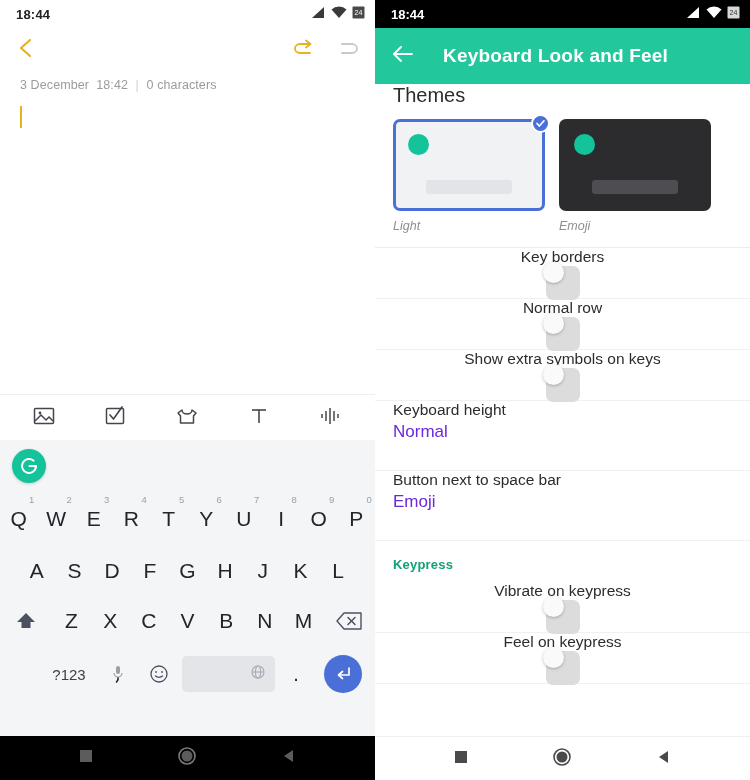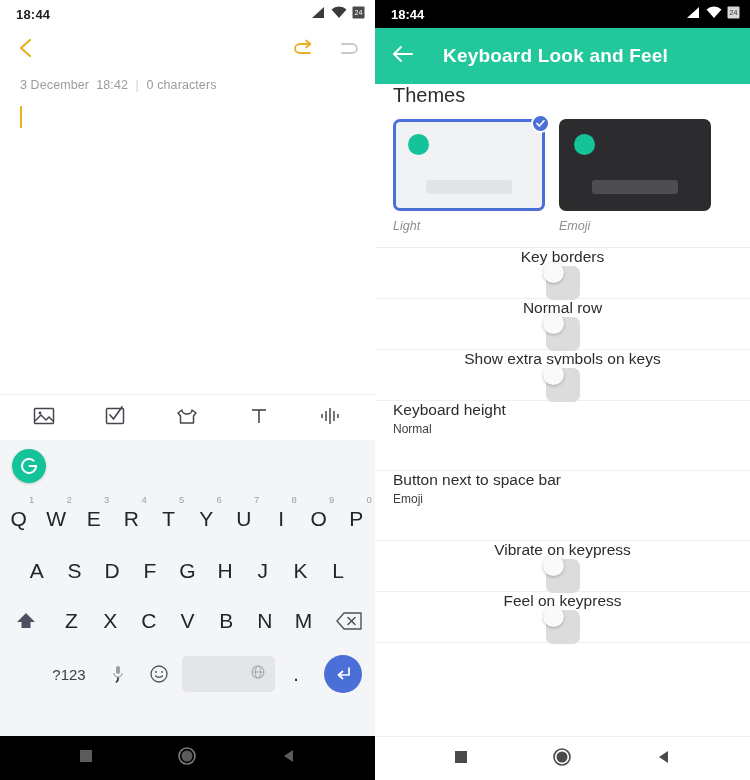--- a/index.html
+++ b/index.html
@@ -120,21 +120,21 @@
 
   .divider { height: 1px; background: #ececec; margin: 6px 0 0 0; }
 
   .srow {
     display: flex; align-items: center; justify-content: space-between;
     padding: 0 18px; height: 51px; border-bottom: 1px solid #f0f0f0; flex-direction: column;
   }
   .srow.tall { height: 70px; align-items: flex-start; }
   .srow .labels { display: flex; flex-direction: column; gap: 3px; }
   .srow .title { font-size: 15.5px; color: #2c2c2c; }
-  .srow .sub { font-size: 12px; color: #404040; }
+  .srow .sub { font-size: 17px; color: #6d28d9; }
 
   .toggle { width: 34px; height: 14px; border-radius: 7px; background: #dcdcdc; position: relative; flex: 0 0 34px; }
   .toggle .thumb {
     position: absolute; left: -3px; top: -4px; width: 21px; height: 21px; border-radius: 50%;
     background: #fafafa; box-shadow: 0 1px 3px rgba(0,0,0,.25);
   }
 
   .partial-row { height: 34px; position: relative; }
 </style>
 </head>
@@ -469,20 +469,21 @@
         </div>
       </div>
 
       <div class="srow tall">
         <div class="labels">
           <span class="title">Button next to space bar</span>
           <span class="sub">Emoji</span>
         </div>
       </div>
 
+      <div class="sec-head">Keypress</div>
 
       <div class="srow">
         <div class="labels">
           <span class="title">Vibrate on keypress</span>
         </div>
         <div class="toggle">
             <div class="thumb"></div>
           </div>
       </div>
 

